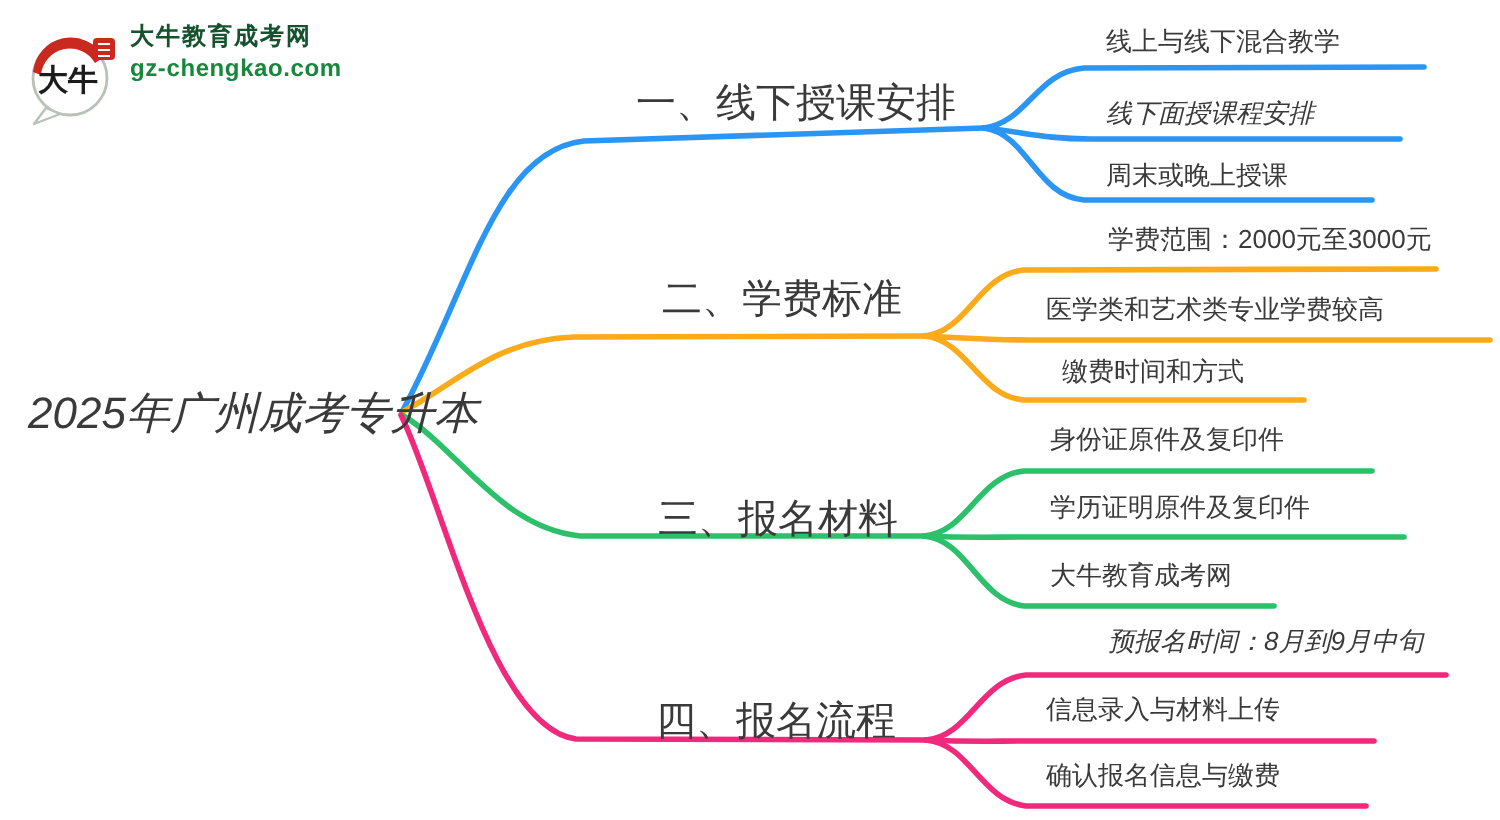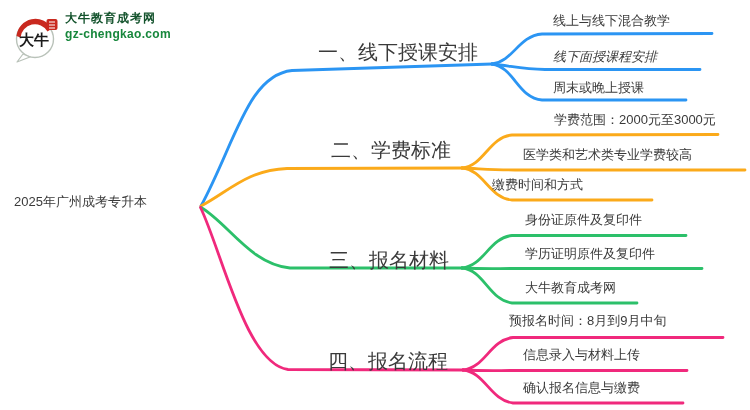--- a/index.html
+++ b/index.html
@@ -4,21 +4,21 @@
 <style>
   html,body { margin:0; padding:0; background:#fff; }
   .stage {
     position:relative; width:750px; height:410px; background:#ffffff;
     font-family:"Liberation Sans","DejaVu Sans",sans-serif; overflow:hidden;
   }
   .lines { position:absolute; left:0; top:0; width:750px; height:410px; }
   .node {
     position:absolute; white-space:nowrap; color:#3a3a3a; line-height:1.05;
   }
-  .root  { font-size:13px; }
+  .root  { font-size:22px;font-style:italic; }
   .blabel{ font-size:20px; }
   .sub   { font-size:13px; }
   .logo { position:absolute; left:8px; top:9px; display:flex; align-items:flex-start; }
   .logo-text { margin-left:5px; padding-top:3px; }
   .logo-name {
     font-size:12px; font-weight:bold; color:#14532d; letter-spacing:1px; line-height:1.1;
   }
   .logo-url {
     font-size:12px; font-weight:bold; color:#17873c; letter-spacing:0.3px; margin-top:2px;
   }
@@ -73,25 +73,25 @@
   <div class="node root" style="left:14px; top:195px;">2025年广州成考专升本</div>
 
   <div class="node blabel" style="left:318px; top:42px;">一、线下授课安排</div>
   <div class="node sub" style="left:553px; top:14px;">线上与线下混合教学</div>
   <div class="node sub" style="left:553px; top:50px;font-style:italic;">线下面授课程安排</div>
   <div class="node sub" style="left:553px; top:81px;">周末或晚上授课</div>
 
   <div class="node blabel" style="left:331px; top:140px;">二、学费标准</div>
   <div class="node sub" style="left:523px; top:113px;margin-left:31px;">学费范围：2000元至3000元</div>
   <div class="node sub" style="left:523px; top:148px;">医学类和艺术类专业学费较高</div>
-  <div class="node sub" style="left:492px; top:179px;font-family:Liberation Mono, monospace;">缴费时间和方式</div>
+  <div class="node sub" style="left:531px; top:179px;">缴费时间和方式</div>
 
   <div class="node blabel" style="left:329px; top:250px;">三、报名材料</div>
   <div class="node sub" style="left:525px; top:213px;">身份证原件及复印件</div>
   <div class="node sub" style="left:525px; top:247px;">学历证明原件及复印件</div>
   <div class="node sub" style="left:525px; top:281px;">大牛教育成考网</div>
 
   <div class="node blabel" style="left:328px; top:351px;">四、报名流程</div>
-  <div class="node sub" style="left:509px; top:314px;">预报名时间：8月到9月中旬</div>
+  <div class="node sub" style="left:554px; top:314px;font-style:italic;">预报名时间：8月到9月中旬</div>
   <div class="node sub" style="left:523px; top:381px;">确认报名信息与缴费</div>
   <div class="node sub" style="left:523px; top:348px;">信息录入与材料上传</div>
 
 </div>
 
 </body></html>

